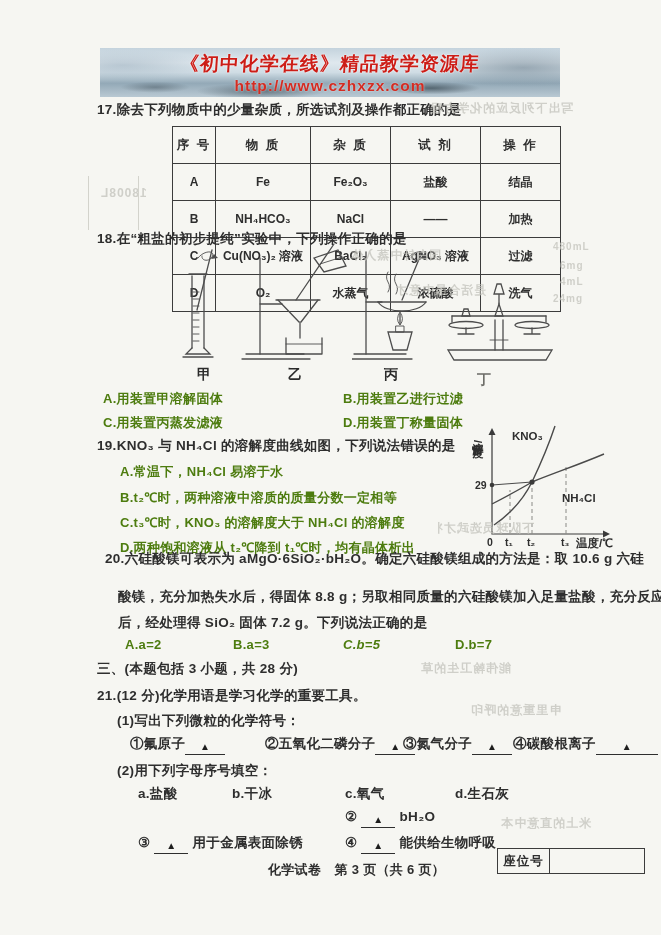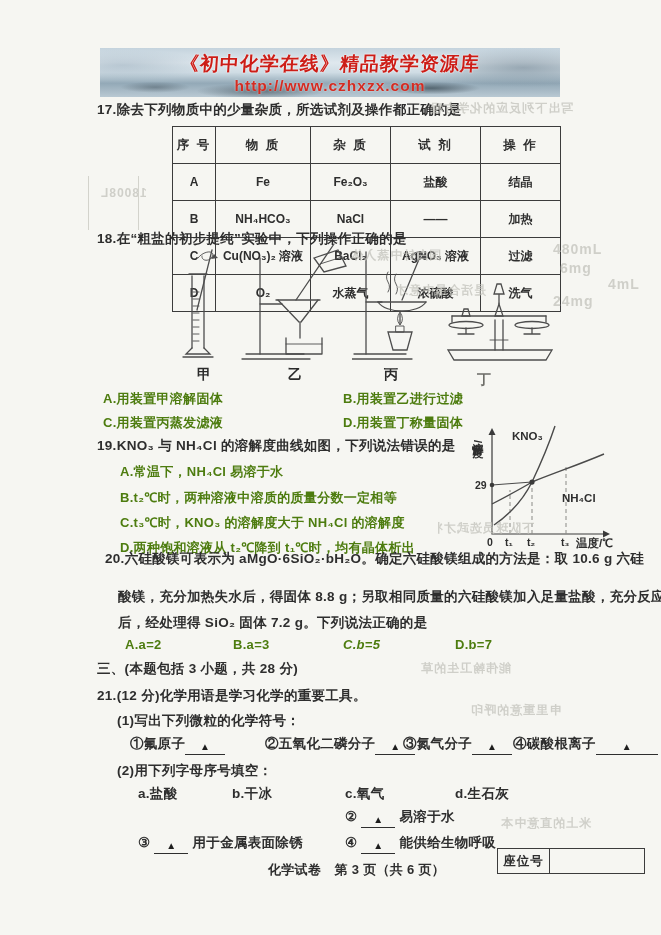--- a/index.html
+++ b/index.html
@@ -72,21 +72,21 @@
   
   #seat-box { position:absolute; left:497px; top:848px; width:148px; height:26px;
     border:1.4px solid #3c3c3c; display:flex; }
   #seat-box .lbl { width:52px; border-right:1.4px solid #3c3c3c; font-size:12.5px; font-weight:600;
     display:flex; align-items:center; justify-content:center; color:#2e2e2e; letter-spacing:1px; }
   #seat-box .cell { flex:1; }
 
   
   .bleed { position:absolute; color:#c3c3bc; font-size:12px; font-weight:600; white-space:nowrap;
     transform:scaleX(-1); filter:blur(0.4px); opacity:.75; letter-spacing:1px; }
-  .bleed.small { font-size:14px; transform:none; }
+  .bleed.small { font-size:10px; transform:none; }
   .bleed-vline { position:absolute; width:1px; background:#d3d3cc; }
 </style>
 </head>
 <body>
 
 <div id="page">
 
   <div id="banner">
     <div id="banner-title">《初中化学在线》精品教学资源库</div>
     <div id="banner-url">http://www.czhxzx.com</div>
@@ -256,38 +256,38 @@
     <span>④碳酸根离子</span><span class="blank" style="min-width:62px;">▲</span>
   </div>
 
   <div class="line" style="left:117px; top:762px;">(2)用下列字母序号填空：</div>
   <div class="line" style="left:138px; top:785px;">a.盐酸</div>
   <div class="line" style="left:232px; top:785px;">b.干冰</div>
   <div class="line" style="left:345px; top:785px;">c.氧气</div>
   <div class="line" style="left:455px; top:785px;">d.生石灰</div>
 
   <div class="line" style="left:345px; top:808px;">
-    <span>②</span> <span class="blank bw2">▲</span> <span>易溶于水</span>
+    <span>②</span> <span class="blank bw2">▲</span> <span>bH₂O</span>
   </div>
   <div class="line" style="left:138px; top:834px;">
     <span>③</span> <span class="blank bw2">▲</span> <span>用于金属表面除锈</span>
   </div>
   <div class="line" style="left:345px; top:834px;">
     <span>④</span> <span class="blank bw2">▲</span> <span>能供给生物呼吸</span>
   </div>
 
   <div class="line" style="left:268px; top:861px; font-size:13px;">化学试卷　第 3 页（共 6 页）</div>
   <div id="seat-box">
     <div class="lbl">座位号</div>
     <div class="cell"></div>
   </div>
 
   <div class="bleed small" style="left:553px; top:241px;">480mL</div>
   <div class="bleed small" style="left:560px; top:260px;">6mg</div>
-  <div class="bleed small" style="left:560px; top:276px;margin-left:48px;">4mL</div>
+  <div class="bleed small" style="left:560px; top:276px;">4mL</div>
   <div class="bleed small" style="left:553px; top:293px;">24mg</div>
   <div class="bleed" style="left:100px; top:186px;">18008L</div>
   <div class="bleed" style="left:430px; top:100px;">写出下列反应的化学方程</div>
   <div class="bleed" style="left:350px; top:247px;">国白针中蒸入体</div>
   <div class="bleed" style="left:395px; top:282px;">是活合虽中意才</div>
   <div class="bleed" style="left:430px; top:520px;">下队球员选武才丬</div>
   <div class="bleed" style="left:420px; top:660px;">能伟翰卫生的草</div>
   <div class="bleed" style="left:470px; top:702px;">申里重意的呼印</div>
   <div class="bleed" style="left:500px; top:815px;">米上的直意中本</div>
   <div class="bleed-vline" style="left:88px; top:176px; height:54px;"></div>

